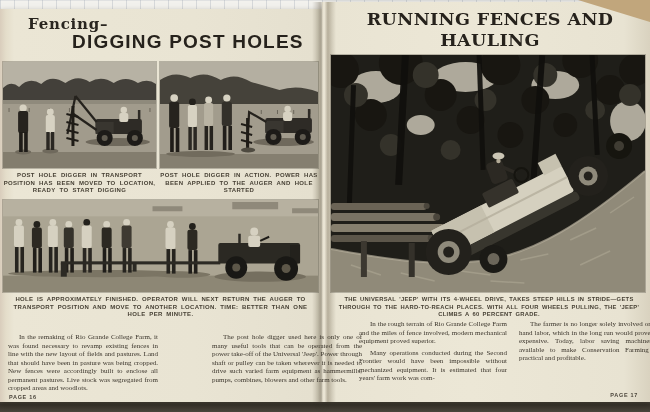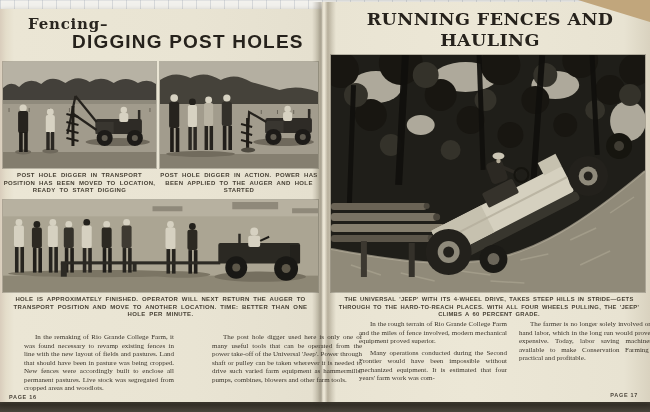--- a/index.html
+++ b/index.html
@@ -219,21 +219,21 @@
           <circle cx="284" cy="67" r="4.5" fill="#5d5749"></circle>
         <circle cx="252" cy="31" r="4" fill="#d6d1c1"></circle>
         <rect x="246" y="35" width="12" height="11" rx="2" fill="#d6d1c1"></rect>
         <path d="M258,40 l9,-4" stroke="#1d1b17" stroke-width="2"></path>
       </g>
     </svg>
   </div>
 
   <div class="cap cap-wide" style="left:3px;top:296px;width:315px;">HOLE IS APPROXIMATELY FINISHED.  OPERATOR WILL NEXT RETURN THE AUGER TO TRANSPORT POSITION AND MOVE TO ANOTHER LOCATION.  TIME: BETTER THAN ONE HOLE PER MINUTE.</div>
 
-  <div class="bodycol" style="left:24px;">
+  <div class="bodycol" style="left:8px;">
     <p>In the remaking of Rio Grande College Farm, it was found necessary to revamp existing fences in line with the new layout of fields and pastures.  Land that should have been in pasture was being cropped.  New fences were accordingly built to enclose all permanent pastures.  Live stock was segregated from cropped areas and woodlots.</p>
   </div>
   <div class="bodycol" style="left:168px;margin-left:44px;">
     <p>The post hole digger used here is only one of many useful tools that can be operated from the power take-off of the Universal 'Jeep'.  Power through shaft or pulley can be taken wherever it is needed to drive such varied farm equipment as hammermills, pumps, combines, blowers and other farm tools.</p>
   </div>
   <div class="pagenum" style="left:9px;top:394px;">PAGE 16</div>
 
   <div class="r-title">
     <div>RUNNING FENCES AND HAULING</div>
   </div>

